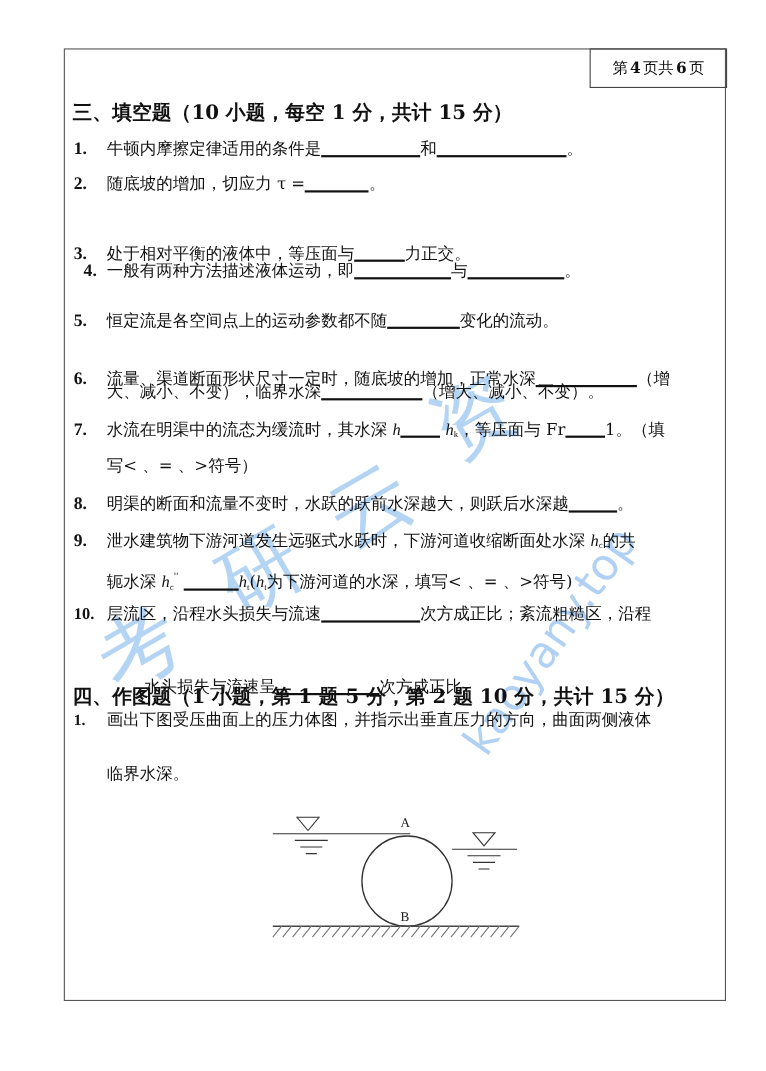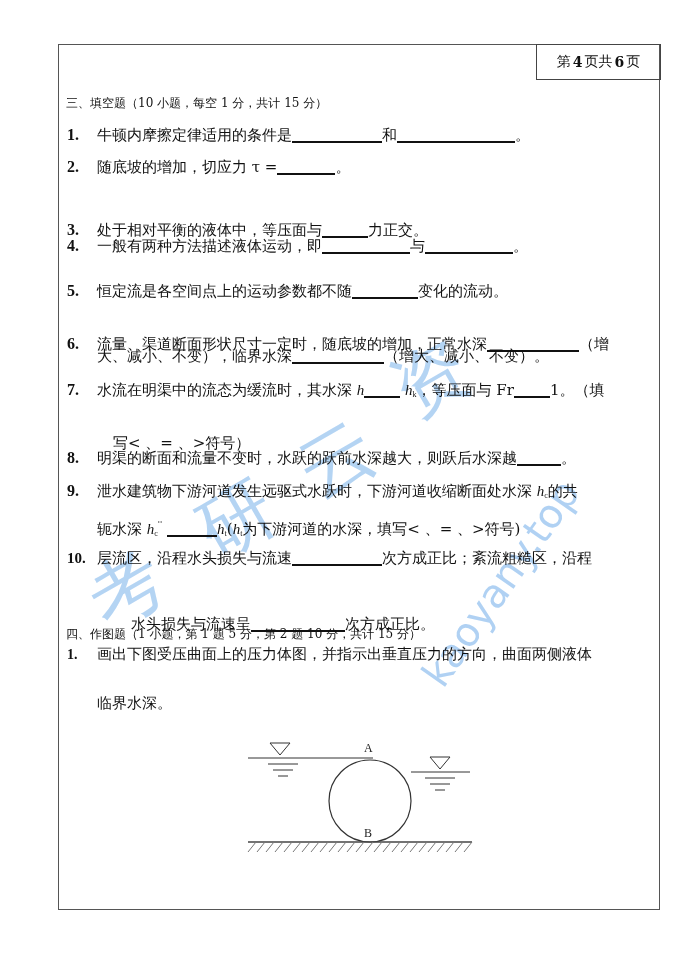--- a/index.html
+++ b/index.html
@@ -5,21 +5,21 @@
   html, body { margin: 0; padding: 0; background: #ffffff; }
   body { width: 696px; height: 974px; position: relative; overflow: hidden;
          font-family: "DejaVu Serif", "Liberation Serif", serif; color: #111; }
   .frame { position: absolute; left: 58px; top: 44px; width: 602px; height: 866px;
            border: 1px solid #555; box-sizing: border-box; }
   .pagebox { position: absolute; left: 536px; top: 44px; width: 125px; height: 36px;
              border: 1px solid #444; box-sizing: border-box; font-size: 14px;
              display: flex; align-items: center; justify-content: center; gap: 2px; }
   .pagebox b { font-weight: bold; }
   .line { position: absolute; left: 67px; font-size: 15px; white-space: nowrap; line-height: 20px; }
-  .heading { font-weight: normal; font-size: 12px; left: 66px; }
+  .heading { font-weight: bold; font-size: 18px; left: 66px; }
   .num { display: inline-block; width: 30px; font-weight: bold; font-family: "Liberation Serif", serif; font-size: 16px; }
   .num2 { display: inline-block; width: 30px; font-weight: bold; font-family: "Liberation Serif", serif; font-size: 15px; }
   .cont { left: 97px; }
   .blank { display: inline-block; border-bottom: 2px solid #111; height: 16px; vertical-align: -3px; }
   .it { font-style: italic; font-family: "Liberation Serif", serif; }
   .sub { font-size: 8px; vertical-align: -2px; font-family: "Liberation Serif", serif; }
   .sup { font-size: 8px; vertical-align: 8px; }
   .wm { position: absolute; color: #a8cdf2; pointer-events: none; font-family: "DejaVu Serif", serif; }
   svg text { font-family: "Liberation Serif", serif; }
 </style>
@@ -49,39 +49,39 @@
 </div>
 
 <div class="line" style="top:157px;">
   <span class="num">2.</span><span>随底坡的增加，切应力 τ =</span><span class="blank" style="width:58px"></span><span>。</span>
 </div>
 
 <div class="line" style="top:192px;margin-top:28px;">
   <span class="num">3.</span><span>处于相对平衡的液体中，等压面与</span><span class="blank" style="width:46px"></span><span>力正交。</span>
 </div>
 
-<div class="line" style="top:236px;">
+<div class="line" style="top:236px;text-align:center;">
   <span class="num">4.</span><span>一般有两种方法描述液体运动，即</span><span class="blank" style="width:88px"></span><span>与</span><span class="blank" style="width:88px"></span><span>。</span>
 </div>
 
 <div class="line" style="top:281px;">
   <span class="num">5.</span><span>恒定流是各空间点上的运动参数都不随</span><span class="blank" style="width:66px"></span><span>变化的流动。</span>
 </div>
 
 <div class="line" style="top:314px;margin-top:20px;">
   <span class="num">6.</span><span>流量、渠道断面形状尺寸一定时，随底坡的增加，正常水深</span><span class="blank" style="width:92px"></span><span>（增</span>
 </div>
 <div class="line cont" style="top:346px;">
   <span>大、减小、不变），临界水深</span><span class="blank" style="width:92px"></span><span>（增大、减小、不变）。</span>
 </div>
 
 <div class="line" style="top:380px;">
   <span class="num">7.</span><span>水流在明渠中的流态为缓流时，其水深 </span><span class="it">h</span><span class="blank" style="width:36px"></span>&nbsp;<span class="it">h</span><span class="sub">k</span><span>，等压面与 Fr</span><span class="blank" style="width:36px"></span><span>1。（填</span>
 </div>
-<div class="line cont" style="top:433px;margin-left:16px;">
+<div class="line cont" style="top:413px;">
   <span>写&lt; 、= 、&gt;符号）</span>
 </div>
 
 <div class="line" style="top:448px;">
   <span class="num">8.</span><span>明渠的断面和流量不变时，水跃的跃前水深越大，则跃后水深越</span><span class="blank" style="width:44px"></span><span>。</span>
 </div>
 
 <div class="line" style="top:481px;">
   <span class="num">9.</span><span>泄水建筑物下游河道发生远驱式水跃时，下游河道收缩断面处水深 </span><span class="it">h</span><span class="sub">c</span><span>的共</span>
 </div>

